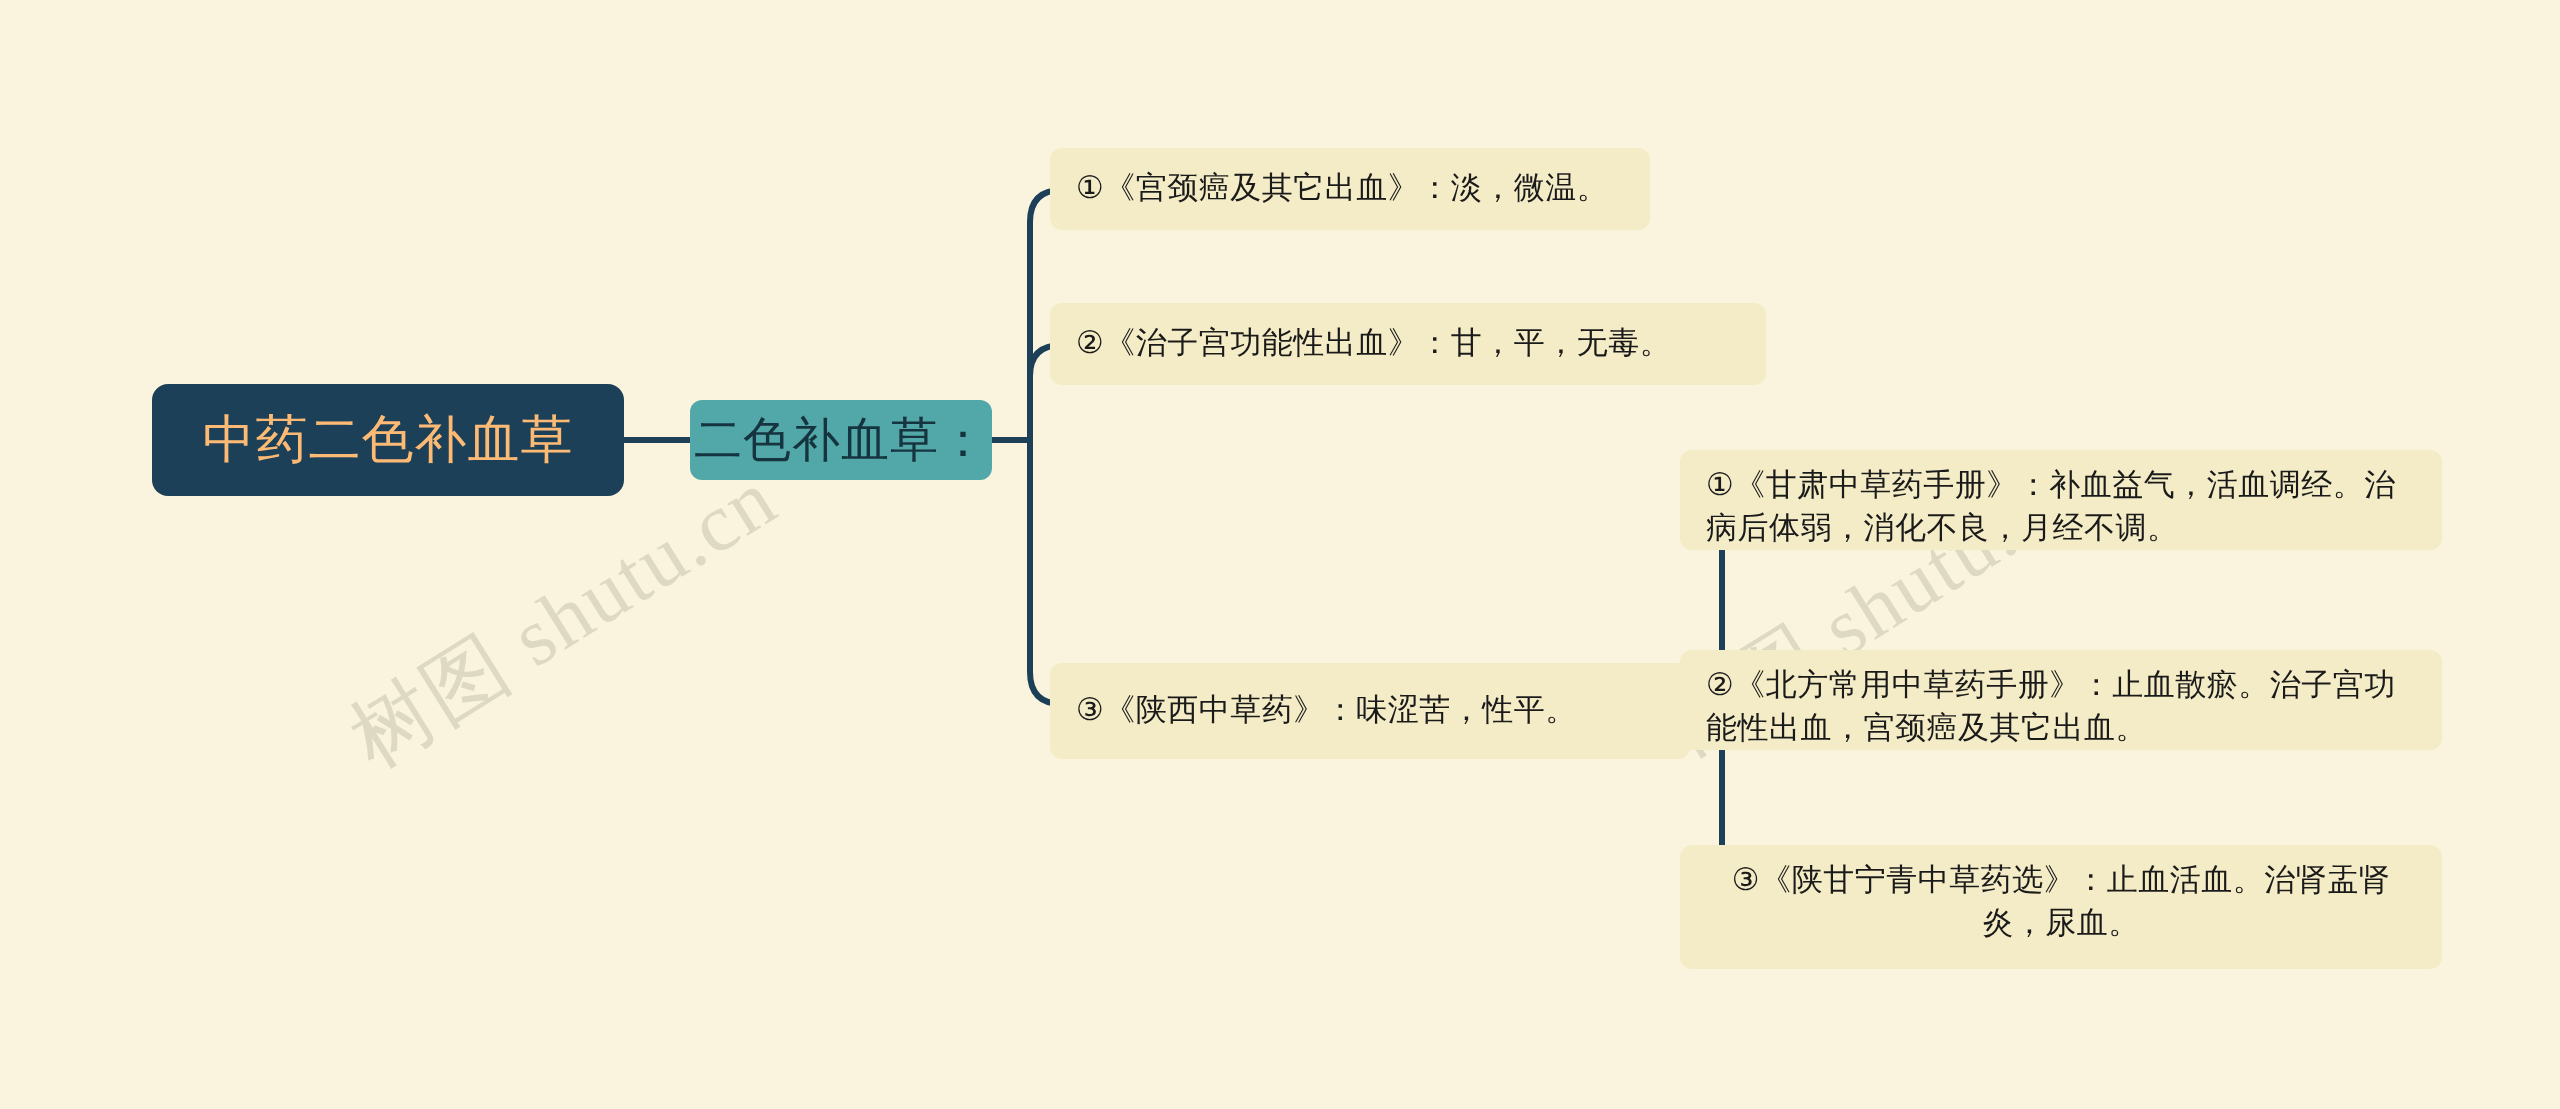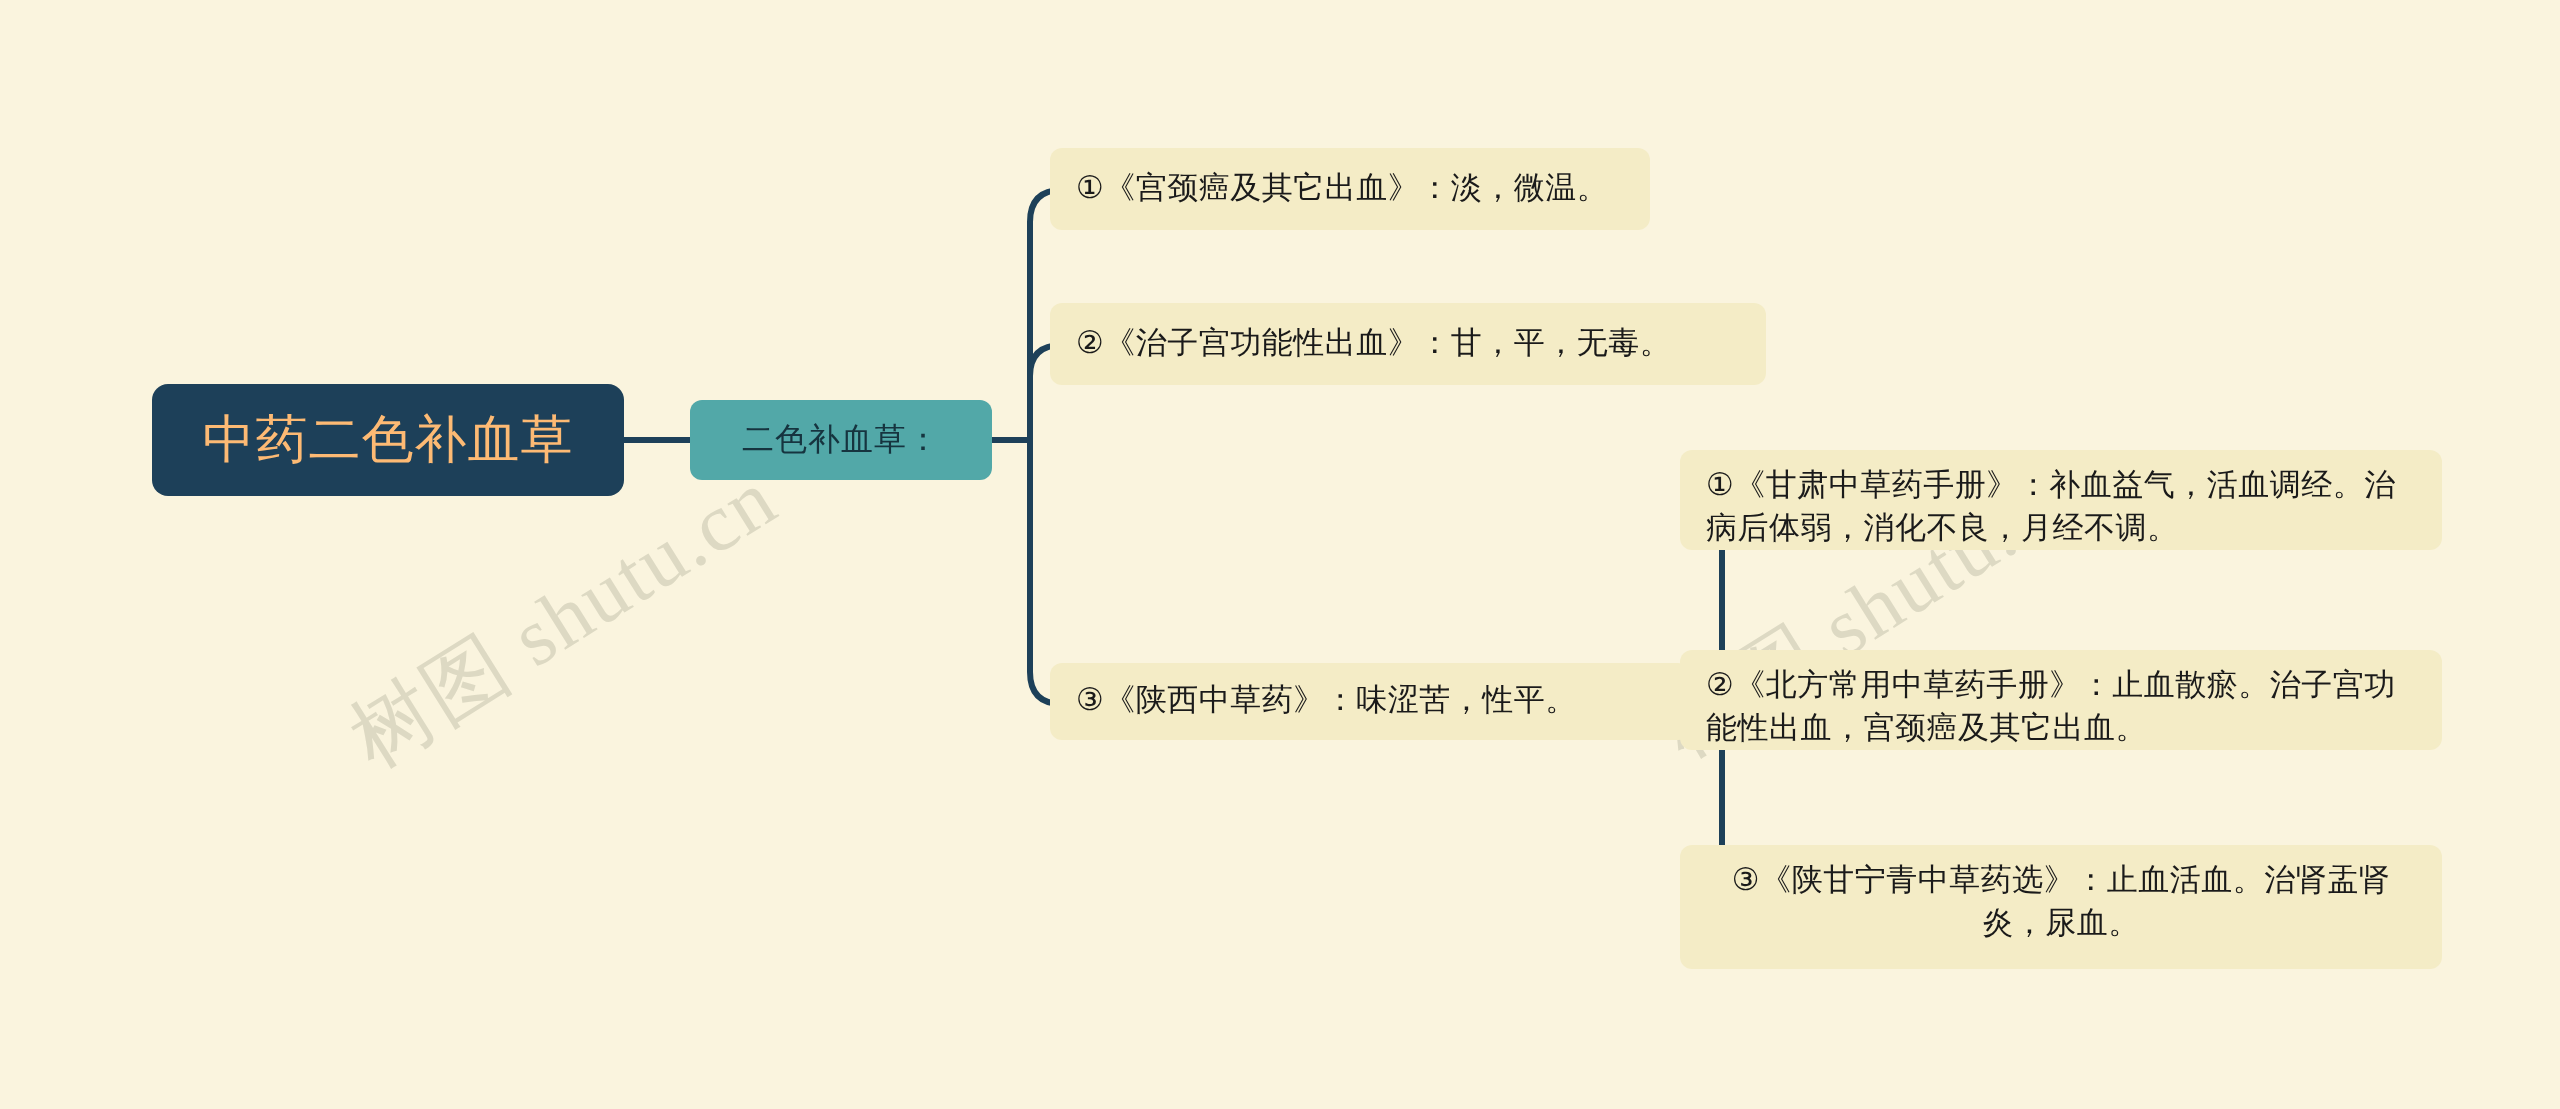--- a/index.html
+++ b/index.html
@@ -77,40 +77,40 @@
     left: 690px;
     top: 400px;
     width: 302px;
     height: 80px;
     background: #52a8a8;
     border-radius: 12px;
     justify-content: center;
   }
   .node-level2 .node-text {
     color: #16343f;
-    font-size: 32px;
+    font-size: 48px;
     letter-spacing: 1px;
   }
 
   .leaf {
     background: #f4ecc6;
     border-radius: 12px;
     padding: 14px 26px 16px 26px;
   }
   .leaf .node-text {
     color: #1a1a1a;
     font-size: 31px;
     line-height: 1.38;
     letter-spacing: 0.5px;
   }
 
   
   .leaf-a1 { left: 1050px; top: 148px; width: 600px; height: 82px; }
   .leaf-a2 { left: 1050px; top: 303px; width: 716px; height: 82px; }
-  .leaf-a3 { left: 1050px; top: 663px; width: 640px; height: 77px; }
+  .leaf-a3 { left: 1050px; top: 663px; width: 640px; height: 96px; }
 
   
   .leaf-b1 { left: 1680px; top: 450px; width: 762px; height: 100px; align-items: flex-start; justify-content: flex-end; }
   .leaf-b2 { left: 1680px; top: 650px; width: 762px; height: 100px; align-items: flex-start; }
   .leaf-b3 { left: 1680px; top: 845px; width: 762px; height: 124px; align-items: flex-start; text-align: center; }
 </style>
 </head>
 <body>
 
 <div id="canvas">

